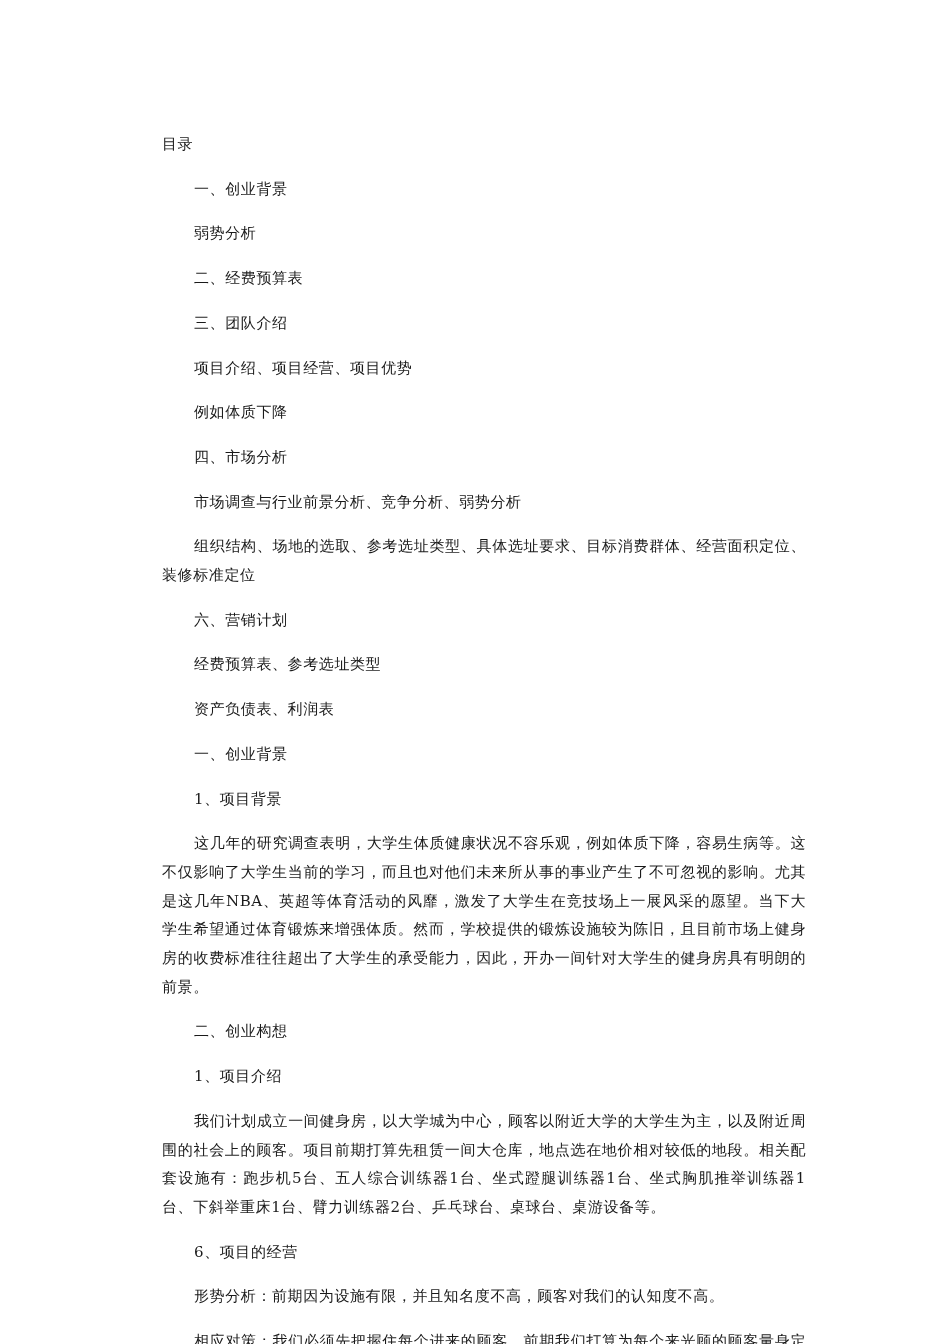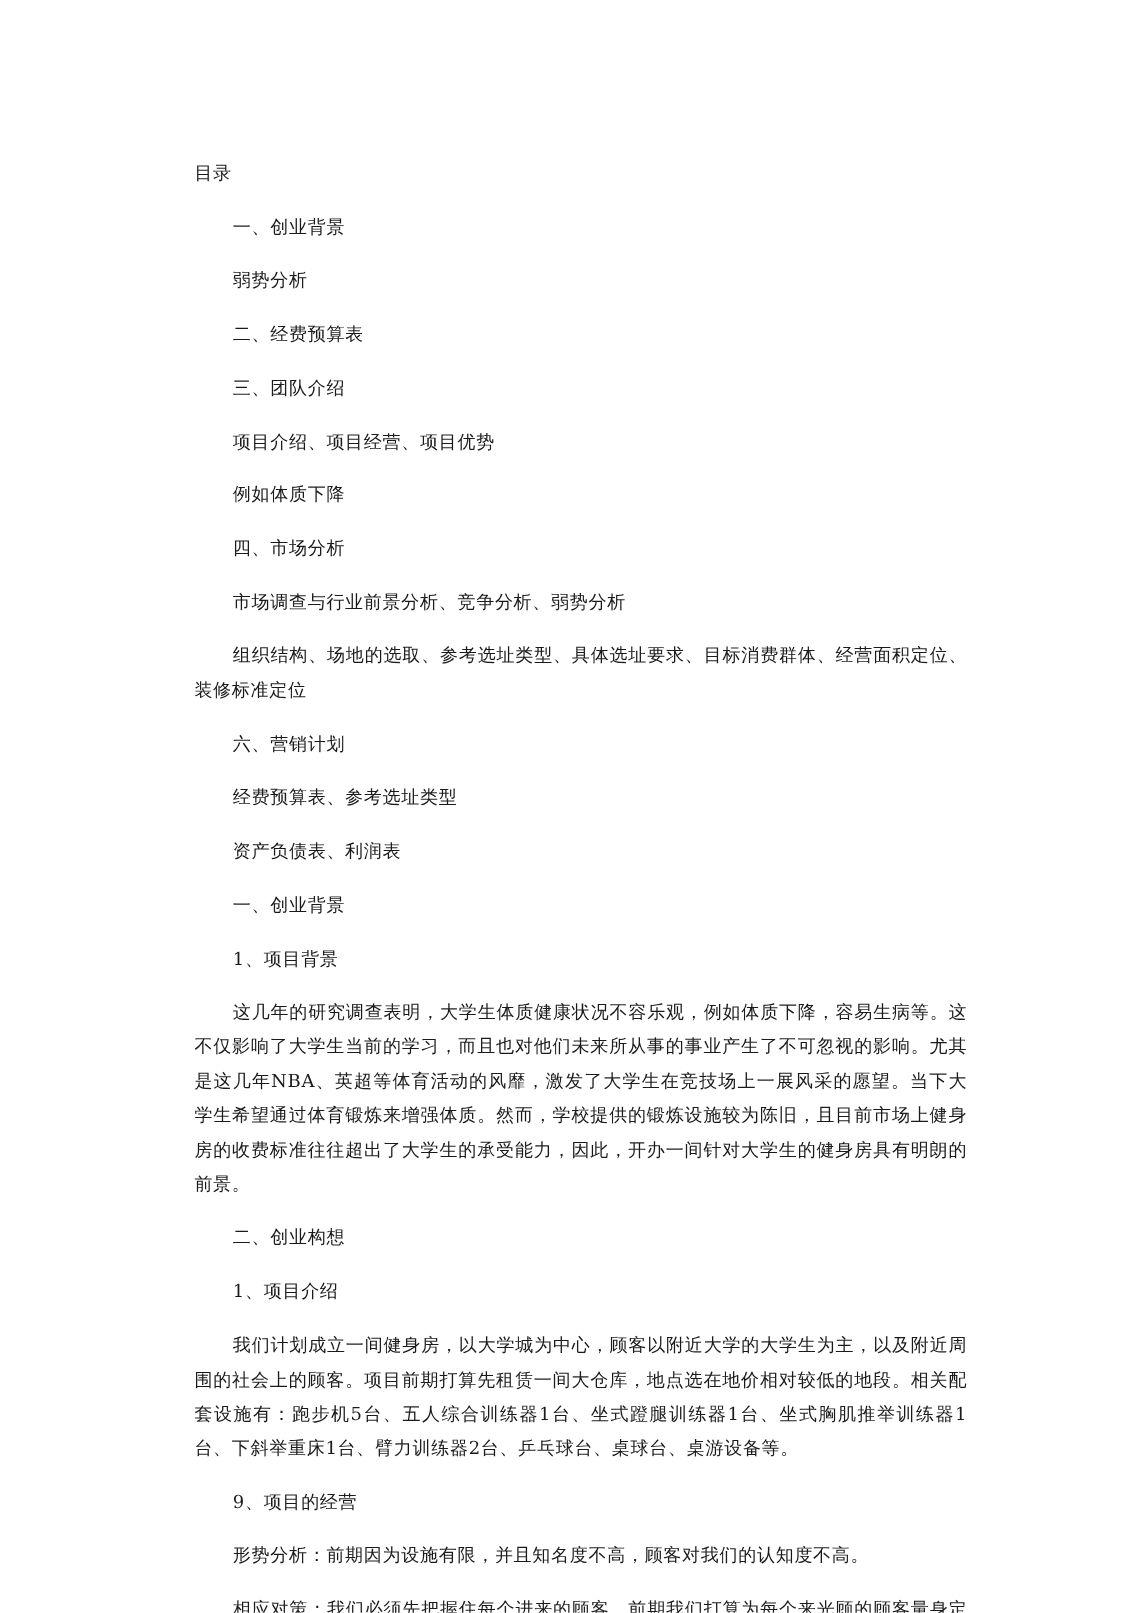--- a/index.html
+++ b/index.html
@@ -55,16 +55,16 @@
   <p class="line indent">经费预算表、参考选址类型</p>
   <p class="line indent">资产负债表、利润表</p>
 
   <p class="line indent">一、创业背景</p>
   <p class="line indent">1、项目背景</p>
   <p class="line indent">这几年的研究调查表明，大学生体质健康状况不容乐观，例如体质下降，容易生病等。这不仅影响了大学生当前的学习，而且也对他们未来所从事的事业产生了不可忽视的影响。尤其是这几年NBA、英超等体育活动的风靡，激发了大学生在竞技场上一展风采的愿望。当下大学生希望通过体育锻炼来增强体质。然而，学校提供的锻炼设施较为陈旧，且目前市场上健身房的收费标准往往超出了大学生的承受能力，因此，开办一间针对大学生的健身房具有明朗的前景。</p>
 
   <p class="line indent">二、创业构想</p>
   <p class="line indent">1、项目介绍</p>
   <p class="line indent">我们计划成立一间健身房，以大学城为中心，顾客以附近大学的大学生为主，以及附近周围的社会上的顾客。项目前期打算先租赁一间大仓库，地点选在地价相对较低的地段。相关配套设施有：跑步机5台、五人综合训练器1台、坐式蹬腿训练器1台、坐式胸肌推举训练器1台、下斜举重床1台、臂力训练器2台、乒乓球台、桌球台、桌游设备等。</p>
-  <p class="line indent">9、项目的经营</p>
+  <p class="line indent">6、项目的经营</p>
   <p class="line indent">形势分析：前期因为设施有限，并且知名度不高，顾客对我们的认知度不高。</p>
   <p class="line indent">相应对策：我们必须先把握住每个进来的顾客，前期我们打算为每个来光顾的顾客量身定制健身方案，争取每个顾客都有专门的教练手把手的指导与训练。在顾客中留下好的口碑、</p>
 </div>
 
 </body></html>

